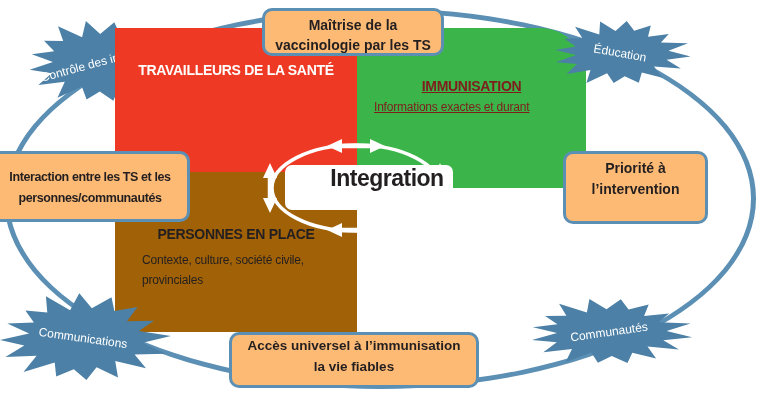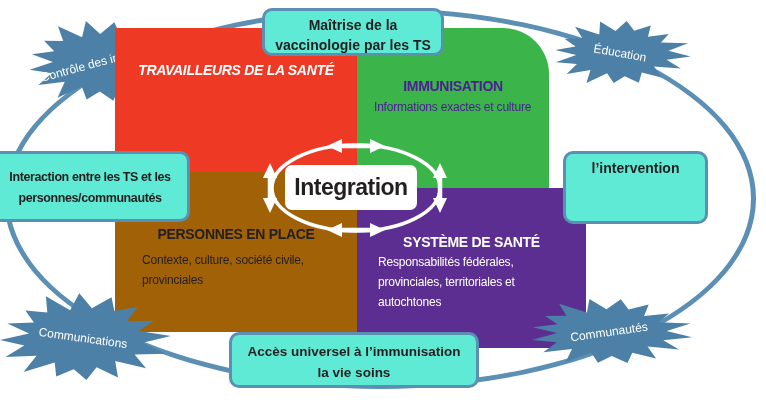--- a/index.html
+++ b/index.html
@@ -6,99 +6,91 @@
   #stage{position:relative;width:766px;height:415px;overflow:hidden;background:#fff;
          font-family:"Liberation Sans",sans-serif;color:#231f20;}
 
   
   .outer-ellipse{position:absolute;left:4px;top:8px;width:752px;height:381px;
     border:5px solid #5b8fb4;border-radius:50%;box-sizing:border-box;z-index:1;}
 
   
   .quad{position:absolute;z-index:3;box-sizing:border-box;}
   .q-red{left:115px;top:28px;width:242px;height:160px;background:#ee3a24;color:#fff;}
-  .q-green{left:357px;top:28px;width:192px;height:160px;background:#3bb54a;color:#4c1d95;
-           border-top-right-radius:46px;}
+  .q-green{left:357px;top:28px;width:229px;height:160px;background:#3bb54a;color:#7f1d1d;
+           border-top-right-radius:46px;text-decoration:underline;}
   .q-yellow{left:115px;top:172px;width:242px;height:160px;background:#a16207;color:#231f20;}
   .q-purple{left:357px;top:188px;width:229px;height:160px;background:#5c2e91;color:#fff;}
   .q-title{font-weight:bold;font-size:14px;letter-spacing:-0.3px;text-align:center;white-space:nowrap;}
   .q-body{font-size:12px;line-height:20px;letter-spacing:-0.2px;}
   .q-body div{white-space:nowrap;}
-  .q-red  .q-title{margin-top:34px;font-style:italic;}  .q-red  .q-body{margin:6px 0 0 13px;}
+  .q-red  .q-title{margin-top:34px;}  .q-red  .q-body{margin:6px 0 0 13px;}
   .q-green .q-title{margin-top:50px;} .q-green .q-body{margin:3px 0 0 17px;}
   .q-yellow .q-title{margin-top:54px;color:#231f20;} .q-yellow .q-body{margin:8px 0 0 27px;}
   .q-purple .q-title{margin-top:46px;} .q-purple .q-body{margin:2px 0 0 21px;}
 
   
   .cycle-svg{position:absolute;left:0;top:0;width:766px;height:415px;z-index:4;pointer-events:none;}
   .cycle-svg .ring{fill:none;stroke:#fff;stroke-width:3.5px;}
   .cycle-svg .shaft{stroke:#fff;stroke-width:4.5px;}
   .cycle-svg .head{fill:#fff;}
 
   .integration-box{position:absolute;left:285px;top:165px;width:132px;height:45px;
-    background:#fff;border-radius:7px;z-index:4;display:flex;align-items:center;justify-content:center;}
+    background:#fff;border-radius:7px;z-index:4;display:flex;justify-content:center;padding-left:36px;}
   .integration-box span{font-weight:bold;font-size:23px;letter-spacing:-0.5px;color:#231f20;}
 
   
   .burst{position:absolute;overflow:visible;}
   .burst polygon{fill:#4c80a6;}
   .burst text{fill:#fff;font-family:"Liberation Sans",sans-serif;font-size:12px;text-anchor:middle;}
   .burst-tl{left:20px;top:16px;width:160px;height:92px;z-index:2;}
   .burst-tr{left:545px;top:16px;width:150px;height:74px;z-index:5;}
   .burst-bl{left:-10px;top:288px;width:186px;height:100px;z-index:5;}
   .burst-br{left:520px;top:294px;width:178px;height:76px;z-index:5;}
 
   
-  .callout{position:absolute;background:#5eead4;border:3px solid #5b8fb4;border-radius:10px;
+  .callout{position:absolute;background:#fdba74;border:3px solid #5b8fb4;border-radius:10px;
     box-sizing:border-box;text-align:center;font-weight:bold;color:#231f20;z-index:6;}
   .callout div{white-space:nowrap;}
   .callout-top{left:262px;top:8px;width:182px;height:48px;font-size:14px;line-height:20px;padding-top:4px;}
   .callout-left{left:-10px;top:151px;width:200px;height:71px;font-size:12.5px;letter-spacing:-0.4px;line-height:21px;padding-top:13px;}
   .callout-right{left:563px;top:151px;width:145px;height:73px;font-size:14px;line-height:21px;padding-top:4px;}
-  .callout-bottom{left:229px;top:332px;width:250px;height:56px;font-size:13.5px;line-height:21px;padding-top:6px;}
+  .callout-bottom{left:229px;top:332px;width:250px;height:56px;font-size:13.5px;line-height:21px;}
 </style>
 </head>
 <body>
 
 <div id="stage">
 
   <div class="outer-ellipse"></div>
 
   <svg class="burst burst-tl" viewBox="0 0 160 92">
     <polygon class="star" points="154.5,54.5 128.1,57.4 141.3,69.3 113.2,64.9 119.6,79.8 98.8,72.0 93.3,84.7 79.8,75.5 66.6,83.4 61.8,70.6 37.5,81.7 44.8,65.8 18.4,69.1 31.7,57.2 9.6,53.8 32.9,45.9 11.8,38.2 34.2,35.2 24.0,24.7 43.2,25.0 38.0,10.2 62.1,21.3 65.9,5.0 80.2,17.9 94.3,6.2 100.1,18.8 118.9,13.3 113.4,27.2 136.3,24.9 125.9,35.3 154.6,37.8 132.2,46.1"></polygon>
     <text x="80" y="50" transform="rotate(-15 80 46)">Contrôle des infections</text>
   </svg>
 
   <div class="quad q-red">
     <div class="q-title">TRAVAILLEURS DE LA SANTÉ</div>
   </div>
 
   <div class="quad q-green">
     <div class="q-title">IMMUNISATION</div>
     <div class="q-body">
-      <div>Informations exactes et culture</div>
+      <div>Informations exactes et durant</div>
     </div>
   </div>
 
   <div class="quad q-yellow">
     <div class="q-title">PERSONNES EN PLACE</div>
     <div class="q-body">
       <div>Contexte, culture, société civile,</div>
       <div>provinciales</div>
     </div>
   </div>
 
-  <div class="quad q-purple">
-    <div class="q-title">SYSTÈME DE SANTÉ</div>
-    <div class="q-body">
-      <div>Responsabilités fédérales,</div>
-      <div>provinciales, territoriales et</div>
-      <div>autochtones</div>
-    </div>
-  </div>
 
   <svg class="cycle-svg">
     <ellipse class="ring" cx="356" cy="188" rx="84" ry="43"></ellipse>
     <g>
       <line class="shaft" x1="338" y1="146" x2="374" y2="146"></line>
       <polygon class="head" points="327,146 342,139 342,153"></polygon>
       <polygon class="head" points="385,146 370,139 370,153"></polygon>
     </g>
     <g>
       <line class="shaft" x1="338" y1="230" x2="374" y2="230"></line>
@@ -140,21 +132,22 @@
     <div>Maîtrise de la</div>
     <div>vaccinologie par les TS</div>
   </div>
 
   <div class="callout callout-left">
     <div>Interaction entre les TS et les</div>
     <div>personnes/communautés</div>
   </div>
 
   <div class="callout callout-right">
+    <div>Priorité à</div>
     <div>l’intervention</div>
   </div>
 
   <div class="callout callout-bottom">
     <div>Accès universel à l’immunisation</div>
-    <div>la vie soins</div>
+    <div>la vie fiables</div>
   </div>
 
 </div>
 
 </body></html>

